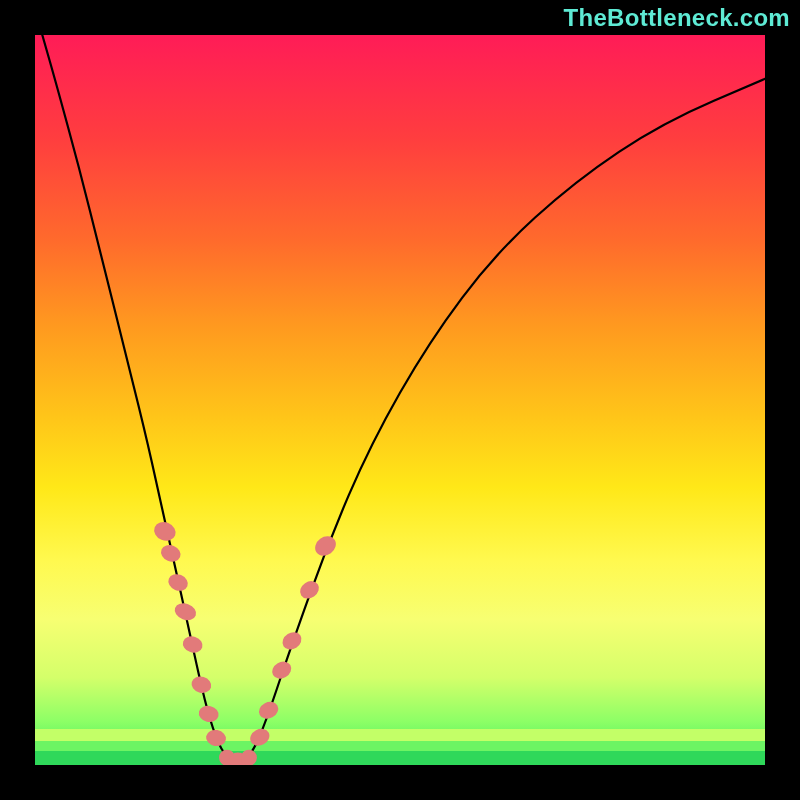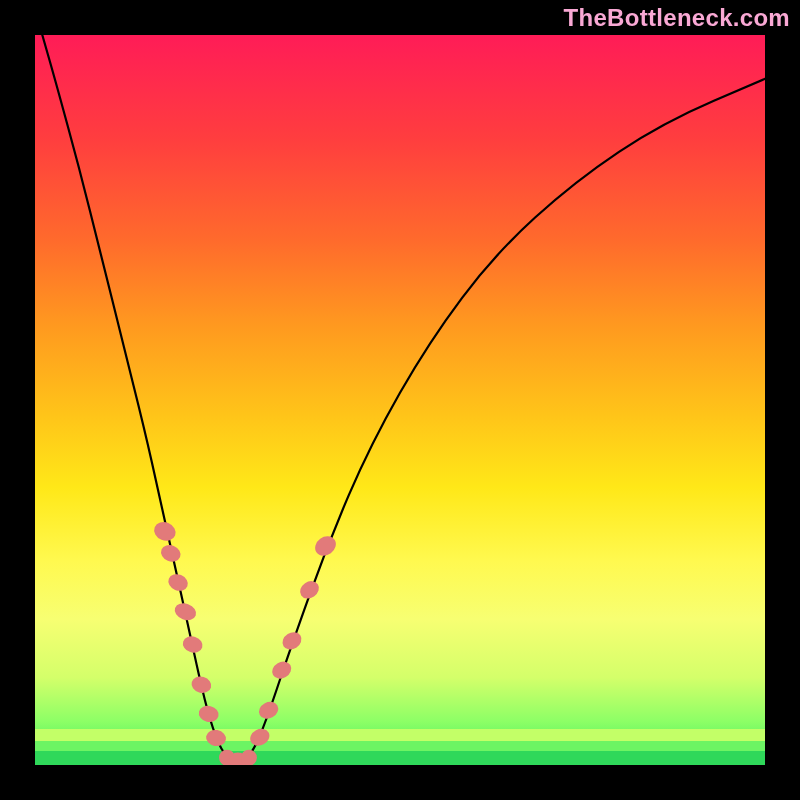--- a/index.html
+++ b/index.html
@@ -14,21 +14,21 @@
   .stage {
     position: relative;
     width: 800px;
     height: 800px;
     background: #000;
   }
   .crumb {
     position: absolute;
     top: 4px;
     right: 10px;
-    color: #f9a8d4;
+    color: #5eead4;
     font-size: 24px;
     font-weight: 600;
     letter-spacing: 0.3px;
     text-align: right;
   }
   .plot {
     position: absolute;
     left: 35px;
     top: 35px;
     width: 730px;

